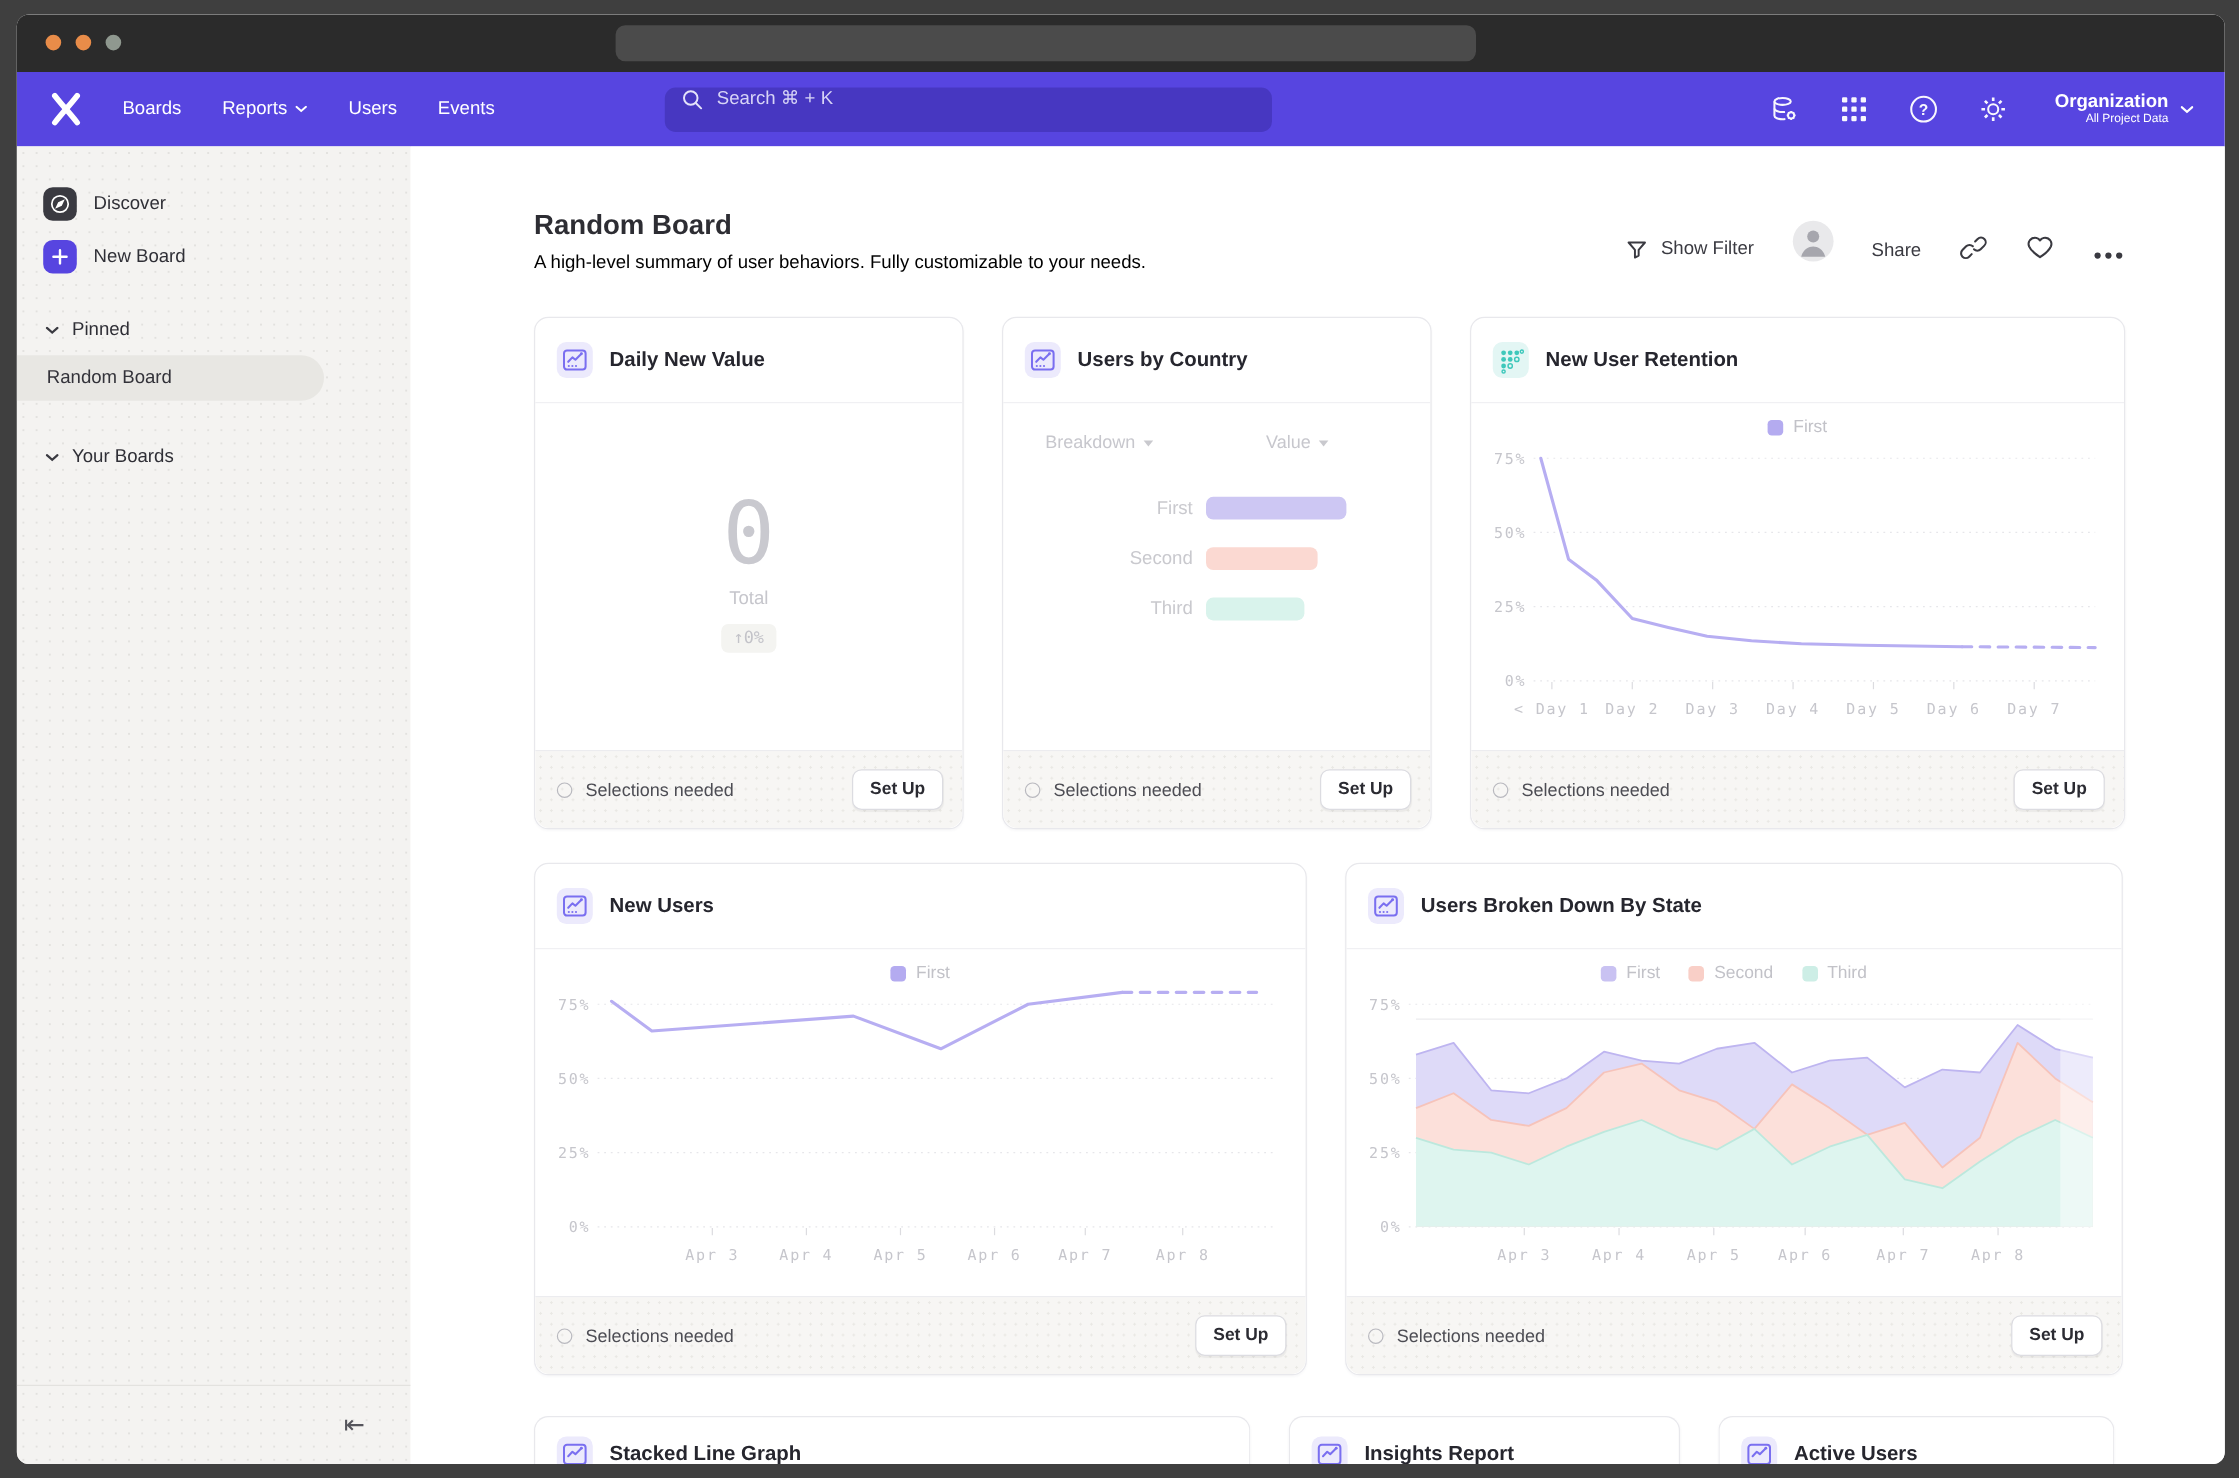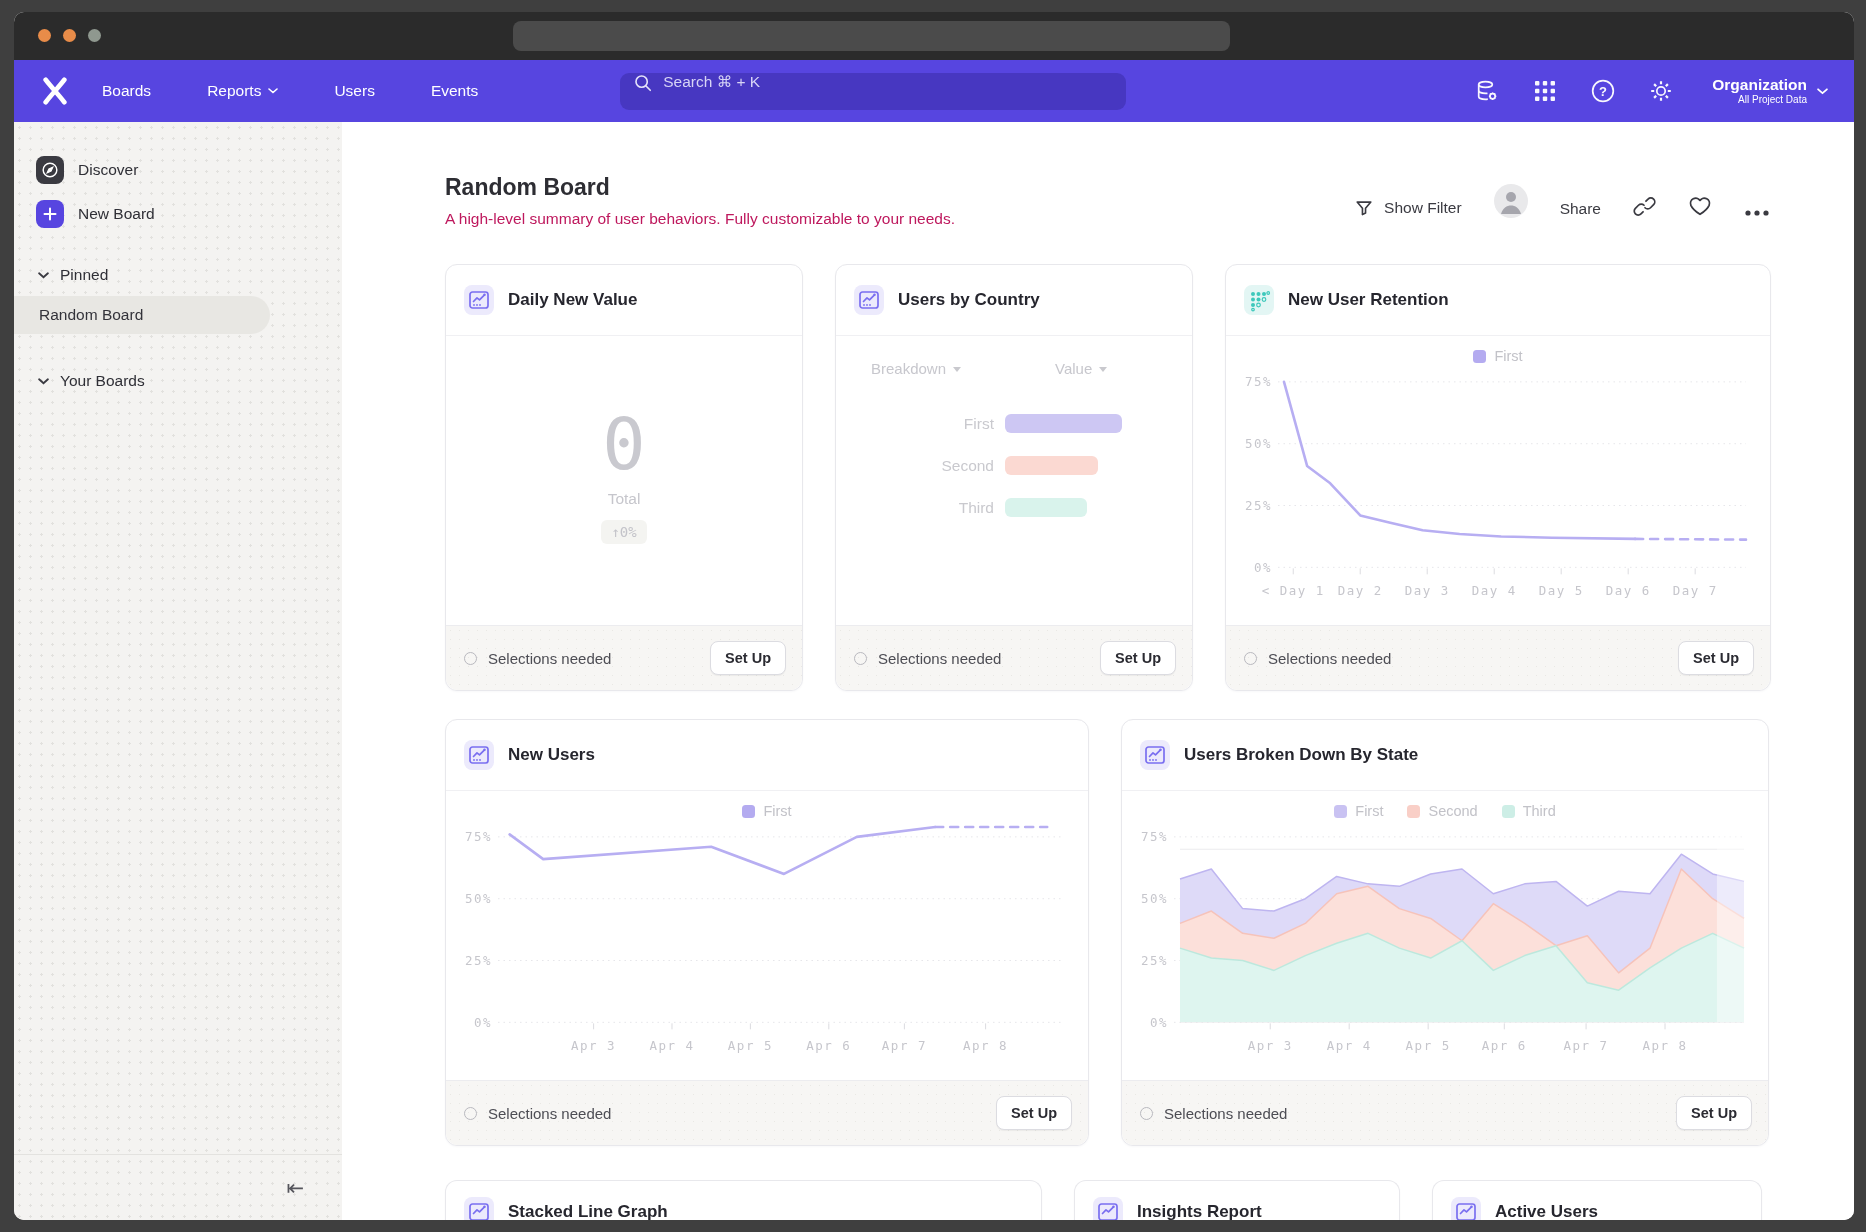--- a/index.html
+++ b/index.html
@@ -13,21 +13,21 @@
   .titlebar { height:48px; background:#2b2b2b; position:relative; }
   .lights { position:absolute; left:24px; top:17px; display:flex; gap:12px; }
   .light { width:13px; height:13px; border-radius:50%; display:inline-block; }
   .urlbar { position:absolute; left:499px; top:9px; width:717px; height:30px;
             background:#4b4b4b; border-radius:8px; }
 
   
   .navbar { height:62px; background:#5745e0; display:flex; align-items:center;
             padding:0 26px; color:#fff; }
   .logo { width:34px; display:flex; align-items:center; margin-right:28px; cursor:pointer; }
-  .nav-links { display:flex; align-items:center; gap:56px; }
+  .nav-links { display:flex; align-items:center; gap:34px; }
   .nav-link { color:#fff; font-size:15.5px; font-weight:500; display:flex; align-items:center; gap:7px; cursor:pointer; }
   .searchbar { margin-left:142px; width:506px; height:37px; border-radius:9px;
                background:rgba(10,0,70,0.20); display:flex; padding:0 13px; gap:10px; }
   .searchbar .ph { color:#d7d4f6; font-size:15.5px; }
   .nav-right { margin-left:auto; display:flex; align-items:center; gap:32px; }
   .nav-icon { width:26px; height:26px; display:flex; align-items:center; justify-content:center; cursor:pointer; opacity:.96; }
   .org { display:flex; align-items:center; gap:10px; cursor:pointer; margin-left:6px; }
   .org-name { font-size:15.5px; font-weight:700; line-height:1.25; }
   .org-proj { font-size:10px; line-height:1.25;text-align:right; }
 
@@ -49,21 +49,21 @@
                    padding-left:25px; font-size:15.5px; color:#33333a; cursor:pointer; }
   .side-bottom { position:absolute; left:0; right:0; bottom:0; height:66px;
                  border-top:1px solid #e3e2df; display:flex; align-items:center;
                  justify-content:flex-end; padding-right:38px; }
   .collapse { font-size:21px; color:#55555c; cursor:pointer; line-height:1; }
 
   .content { flex:1; background:#fff; padding:0 84px 0 103px; overflow:hidden; }
 
   .page-head { margin-top:52px; display:flex; justify-content:space-between; align-items:center; }
   .page-head h1 { font-size:23px; font-weight:700; color:#2d2d33; }
-  .page-head p { margin-top:9px; font-size:15.5px; color:#be185d;text-align:center; }
+  .page-head p { margin-top:9px; font-size:15.5px; color:#000000;text-align:center; }
   .actions { display:flex; align-items:flex-end; gap:32px; }
   .ghost { display:flex; align-items:center; gap:10px; background:none; border:none;
            font-family:inherit; font-size:15.5px; color:#3a3a41; cursor:pointer; }
   .iconbtn { background:none; border:none; cursor:pointer; display:flex; align-items:center; }
   .avatar { width:34px; height:34px; border-radius:50%; background:#e9e9eb;
             display:flex; align-items:flex-end; justify-content:center; overflow:hidden; cursor:pointer; }
 
   .row { display:flex; gap:32px; }
   .row1 { margin-top:36px; }
   .row2 { margin-top:28px; }

